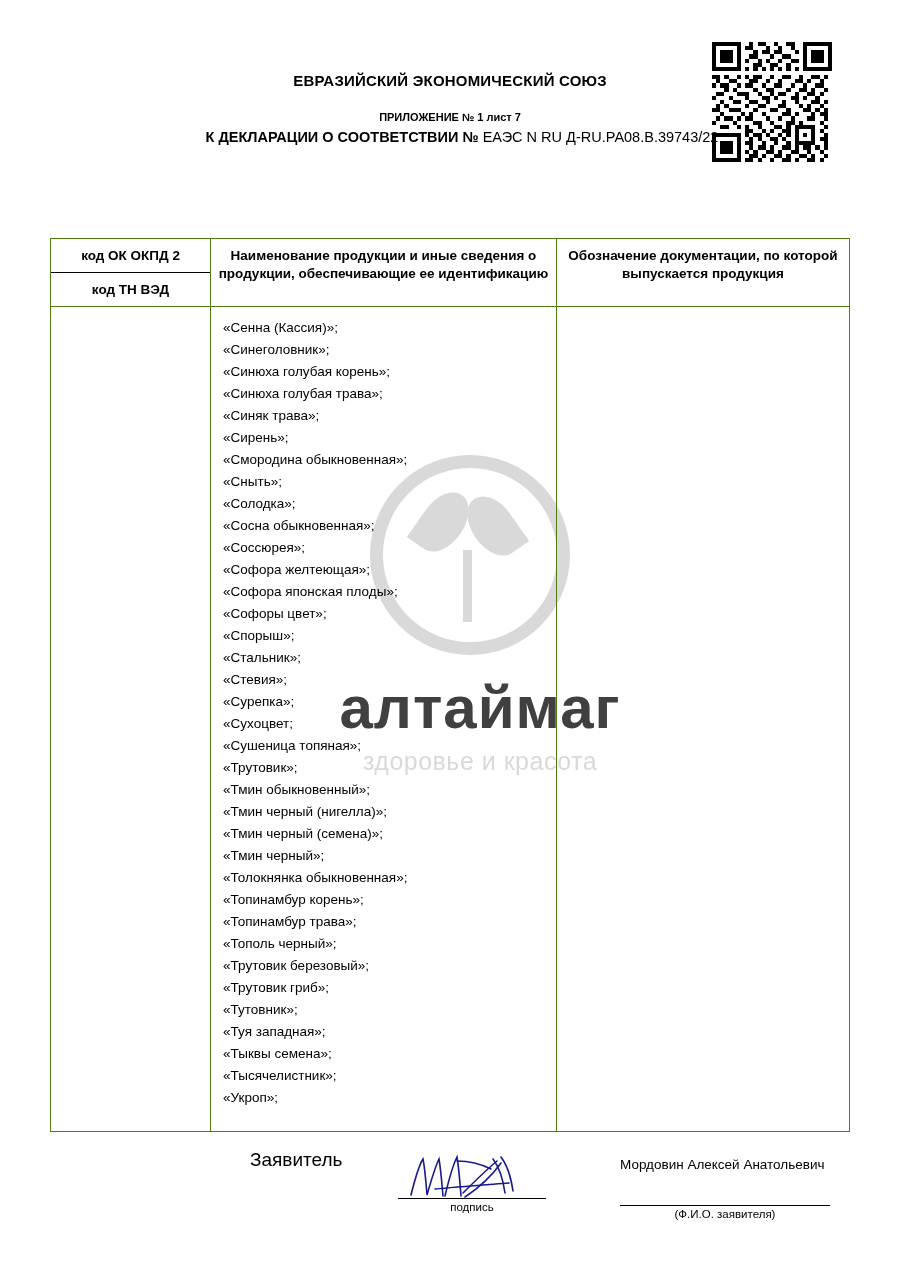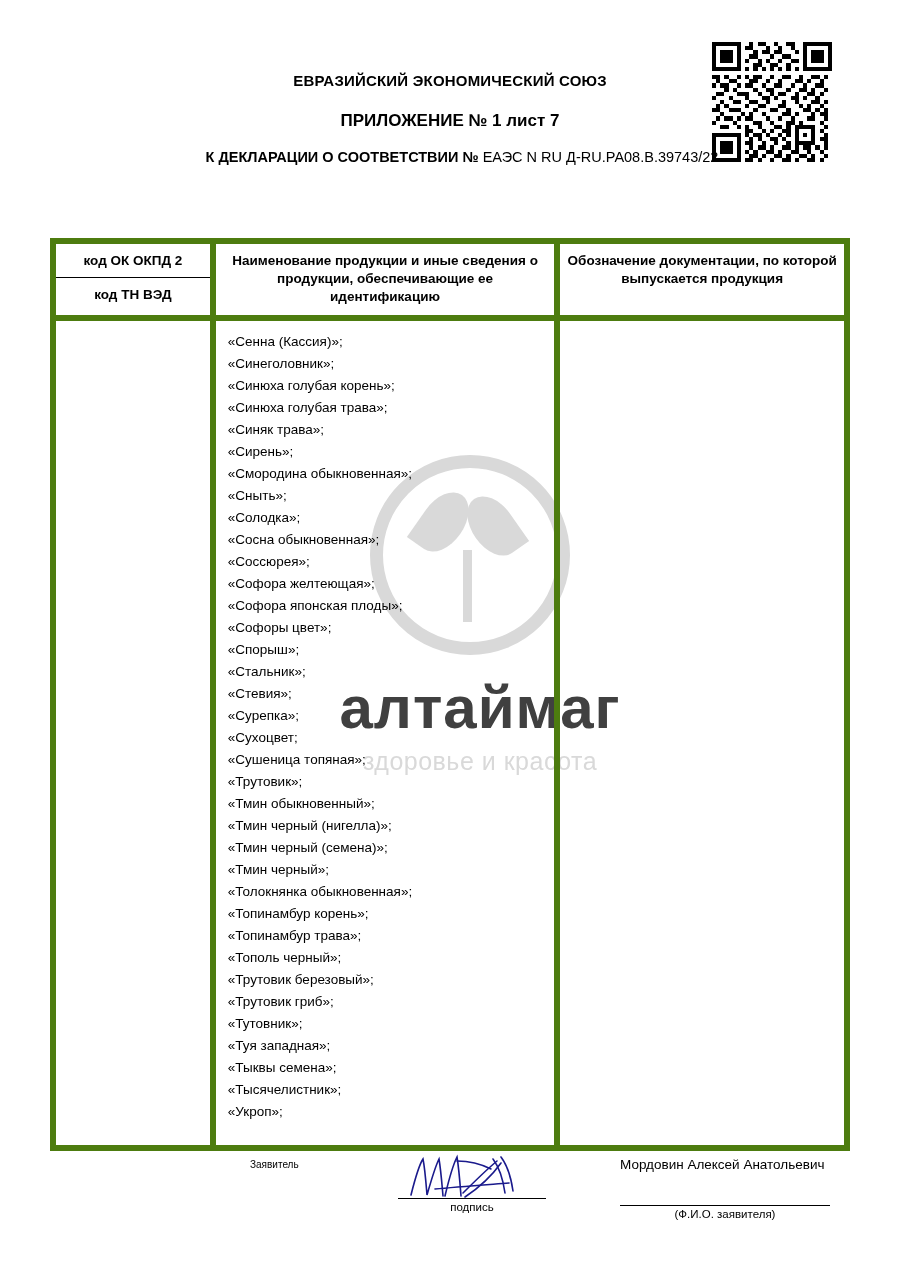--- a/index.html
+++ b/index.html
@@ -42,23 +42,23 @@
     width: 900px;
     text-align: center;
   }
   .hdr-line1 {
     font-size: 15px;
     font-weight: bold;
     letter-spacing: 0.2px;
     margin-bottom: 22px;
   }
   .hdr-line2 {
-    font-size: 17px;
+    font-size: 11px;
     font-weight: bold;
-    margin-bottom: 18px;
+    margin-bottom: 6px;
   }
   .hdr-line3 {
     font-size: 14.5px;
     padding-left: 24px;
   }
   .hdr-line3 .b { font-weight: bold; }
 
   
   .watermark {
     position: absolute;
@@ -123,21 +123,21 @@
   .tbl {
     position: absolute;
     left: 50px;
     top: 238px;
     width: 800px;
     border-collapse: collapse;
     z-index: 2;
     background: transparent;
   }
   .tbl td, .tbl th {
-    border: 6px solid #4d7c0f;
+    border: 1px solid #4d7c0f;
     vertical-align: top;
     background: transparent;
   }
   .col1 { width: 155px; }
   .col2 { width: 345px; }
   .col3 { width: 300px; }
 
   .th-cell {
     text-align: center;
     font-weight: bold;
@@ -173,22 +173,22 @@
   .sig {
     position: absolute;
     left: 0;
     top: 1145px;
     width: 900px;
     height: 110px;
   }
   .sig-label {
     position: absolute;
     left: 250px;
-    top: 14px;
-    font-size: 10px;
+    top: 4px;
+    font-size: 19px;
   }
   .sig-line {
     position: absolute;
     left: 398px;
     top: 53px;
     width: 148px;
     border-bottom: 1px solid #000;
   }
   .sig-caption {
     position: absolute;

